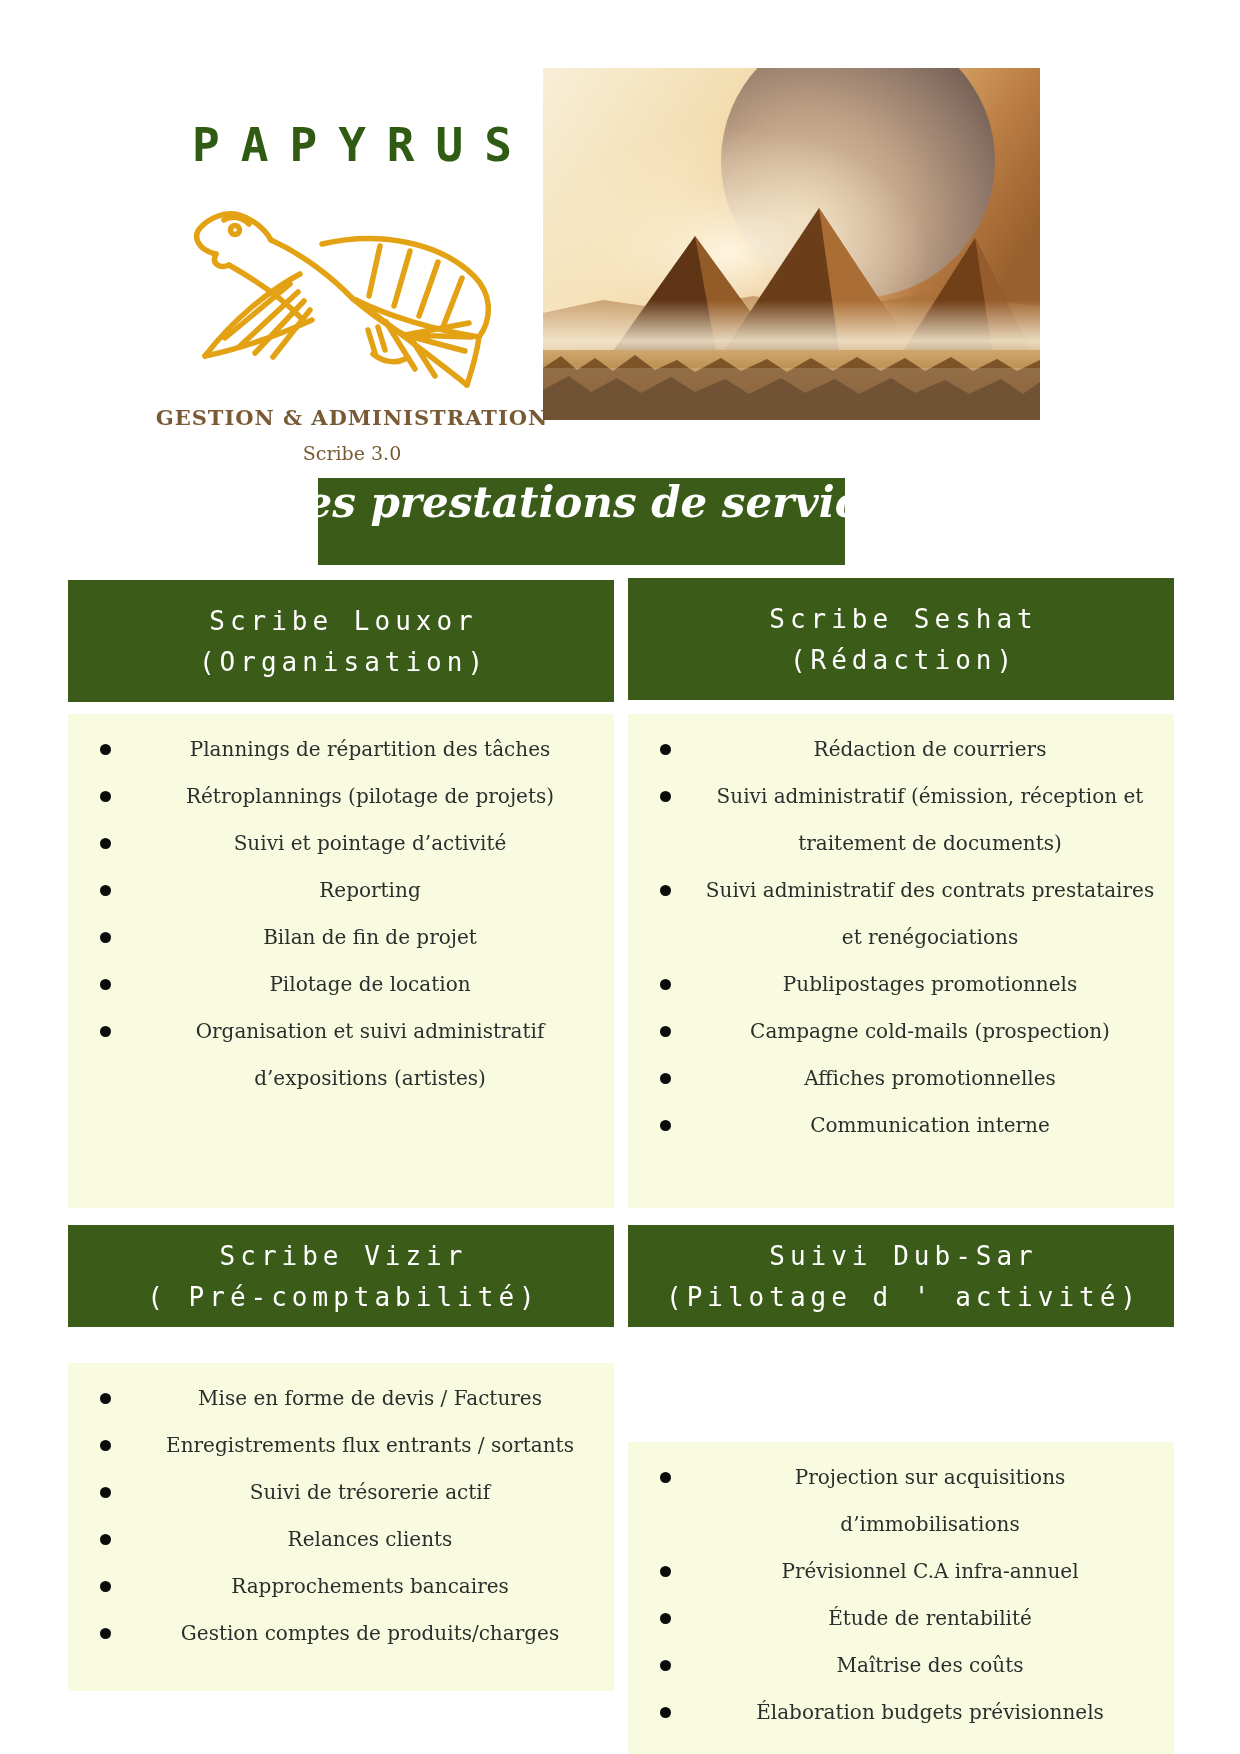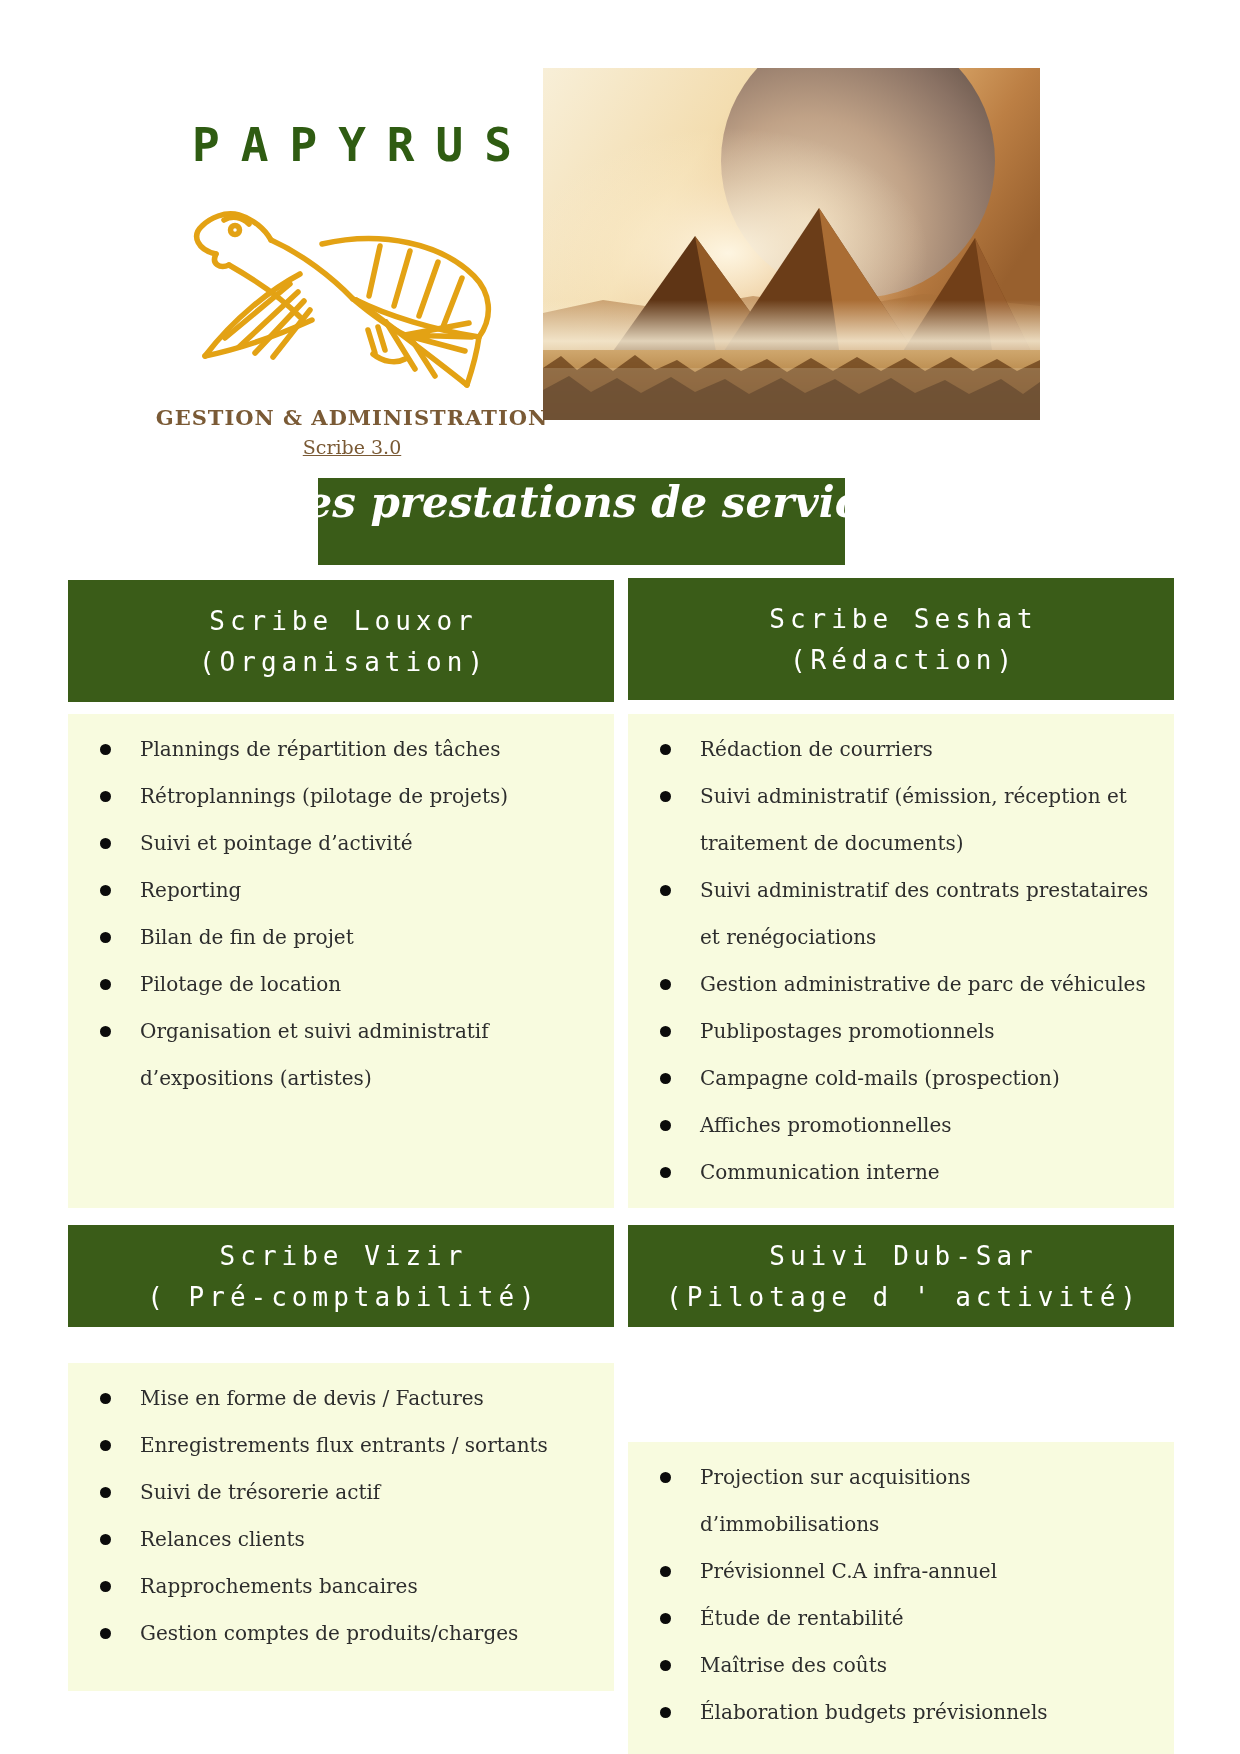--- a/index.html
+++ b/index.html
@@ -35,25 +35,24 @@
   .falcon-wrap{width:360px;height:205px;margin:8px auto 0 auto;}
   .tagline{
     margin-top:20px;
     font-family:"DejaVu Serif", serif;
     font-weight:700;
     font-size:21px;
     letter-spacing:1px;
     color:var(--brown);
   }
   .version{
-    margin-top:6px;
+    margin-top:12px;
     font-family:"DejaVu Serif", serif;
     font-size:19px;
     color:var(--brown);
-    text-decoration:underline;
   }
   
   .hero{
     position:absolute;left:543px;top:68px;width:497px;height:352px;
     overflow:hidden;
   }
   .hero svg{display:block;width:100%;height:100%;}
   
   .banner{
     position:absolute;left:318px;top:478px;width:527px;height:87px;
@@ -93,20 +92,21 @@
   }
   .lbox ul{list-style:none;}
   .lbox li{
     position:relative;
     padding-left:72px;
     font-family:"DejaVu Serif", serif;
     font-size:20px;
     color:var(--body);
     line-height:47px;
     white-space:pre-line;
+    text-align:center;
   }
   .lbox li::before{
     content:"";
     position:absolute;
     left:32px;top:18px;
     width:11px;height:11px;
     border-radius:50%;
     background:#0b0b0b;
   }
 </style>
@@ -243,21 +243,20 @@
 d’expositions (artistes)</li>
     </ul>
 </div>
 <div class="lbox" style="left:628px;top:714px;height:494px">
   <ul>
       <li>Rédaction de courriers</li>
       <li>Suivi administratif (émission, réception et
 traitement de documents)</li>
       <li>Suivi administratif des contrats prestataires
 et renégociations</li>
-      <li>Gestion administrative de parc de véhicules</li>
       <li>Publipostages promotionnels</li>
       <li>Campagne cold-mails (prospection)</li>
       <li>Affiches promotionnelles</li>
       <li>Communication interne</li>
     </ul>
 </div>
 <div class="lbox" style="left:68px;top:1363px;height:328px">
   <ul>
       <li>Mise en forme de devis / Factures</li>
       <li>Enregistrements flux entrants / sortants</li>

